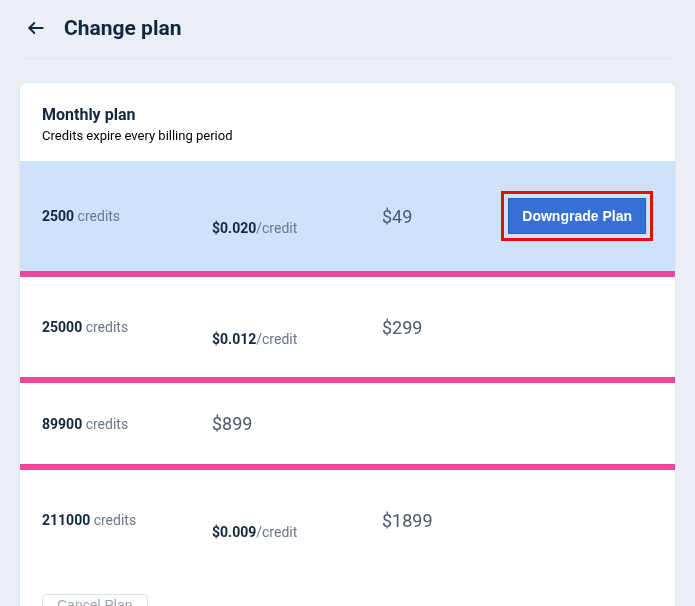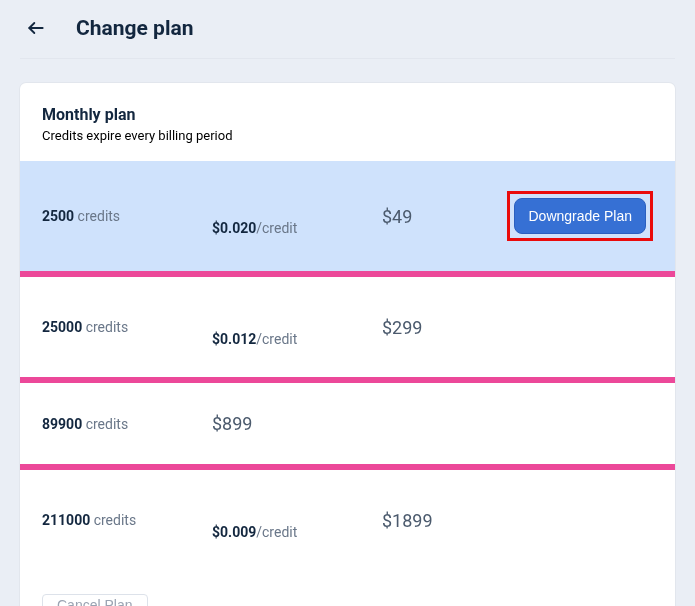--- a/index.html
+++ b/index.html
@@ -8,21 +8,21 @@
       background: #eaeef5;
       width: 695px;
       height: 606px;
       overflow: hidden;
       color: #13273f;
     }
     .header {
       display: flex;
       align-items: center;
       padding: 16px 26px 18px 26px;
-      gap: 30px;
+      gap: 18px;
     }
     .back-icon {
       cursor: pointer;
       display: inline-flex;
     }
     .page-title {
       font-size: 21px;
       font-weight: 700;
       color: #13273f;
     }
@@ -67,24 +67,25 @@
     .credits-label, .rate-label { color: #6a7789; }
     .highlight-box {
       border: 3px solid #ea0b0b;
       padding: 4px;
       display: inline-flex;
     }
     .downgrade-btn {
       background: #3670d4;
       color: #fff;
       border: 1px solid #2b5fbf;
-      border-radius: 8px;
+      border-radius: 0;
       padding: 9px 13px;
       font-size: 14px;
       cursor: pointer;
+      font-weight: bold;
     }
     .cancel-wrap {
       padding: 24px 22px 0 22px;
     }
     .cancel-btn {
       background: #fff;
       color: #9aa3b2;
       border: 1px solid #dde2ea;
       border-radius: 4px;
       padding: 2px 14px;

